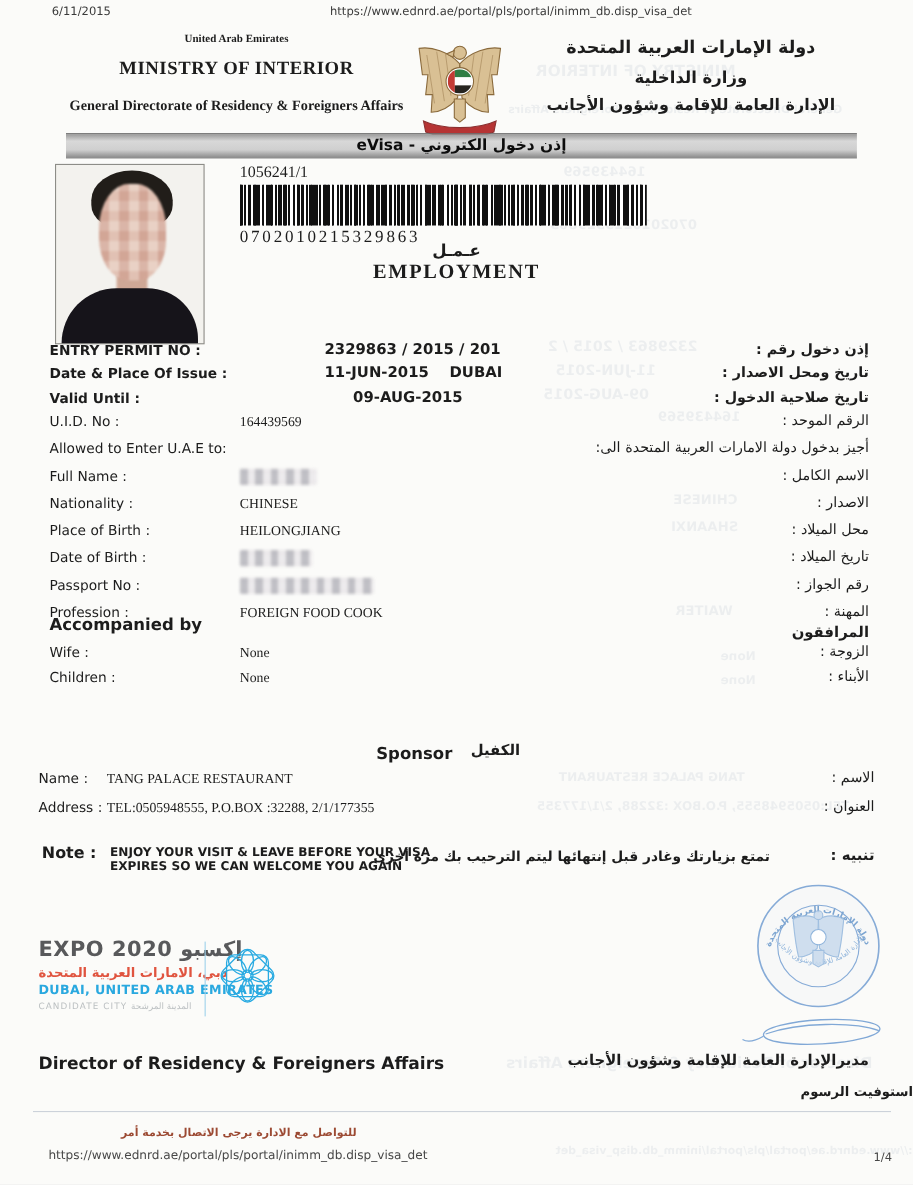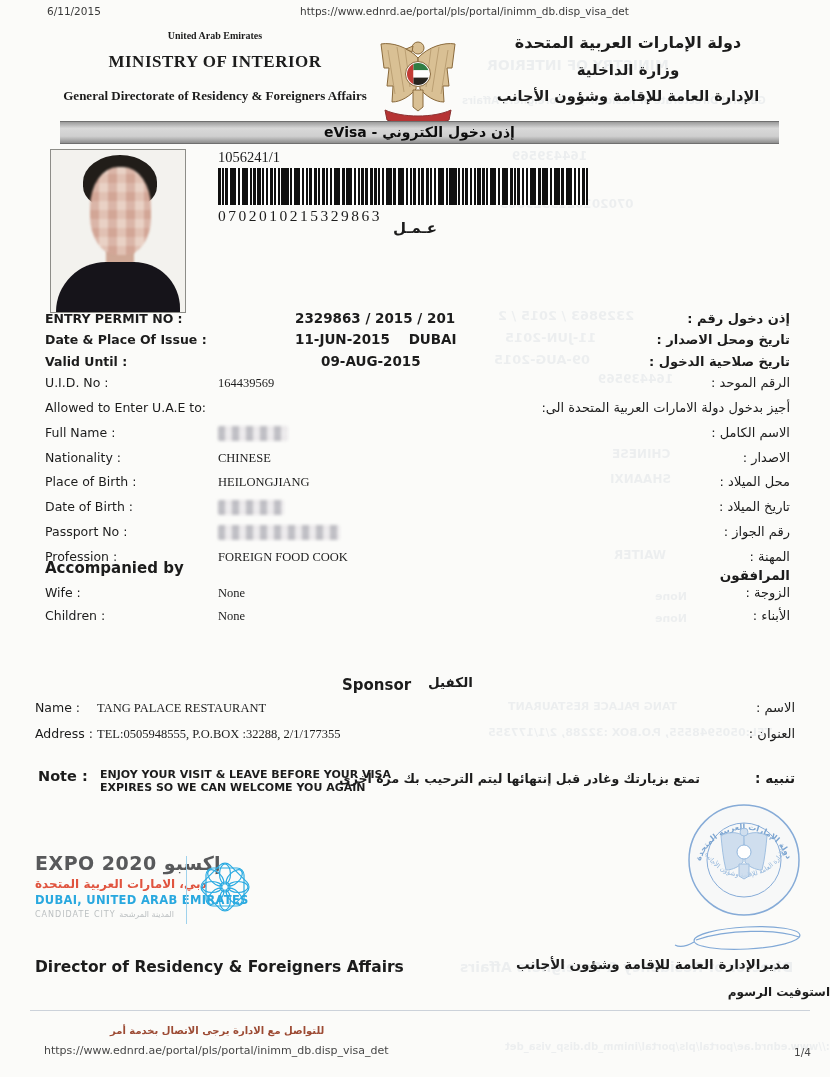--- a/index.html
+++ b/index.html
@@ -182,20 +182,21 @@
     <div class="hair"></div>
     <div class="neck"></div>
     <div class="face"></div>
     <div class="shirt"></div>
   </div>
 
   <div class="abs file-no serif">1056241/1</div>
   <div class="abs barcode"></div>
   <div class="abs barcode-no serif">0702010215329863</div>
   <div class="abs type-ar">عـمـل</div>
+  <div class="abs type-en">EMPLOYMENT</div>
 
   <div class="abs fields">
 
   <div class="field-row bold-row">
         <span class="flabel">ENTRY PERMIT NO :</span>
         <span class="fvalue">2329863 / 2015 / 201</span>
 
         <span class="far">إذن دخول رقم :</span>
       </div>
       <div class="field-row bold-row">

